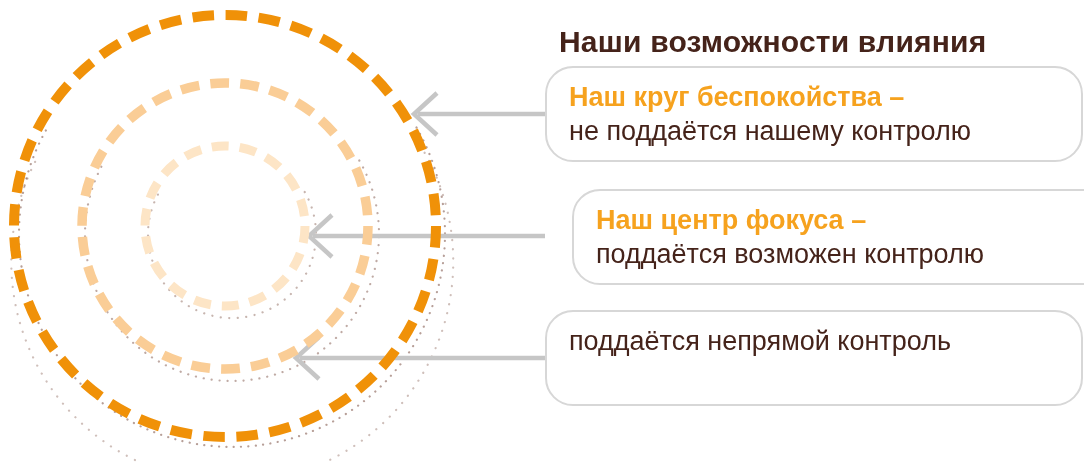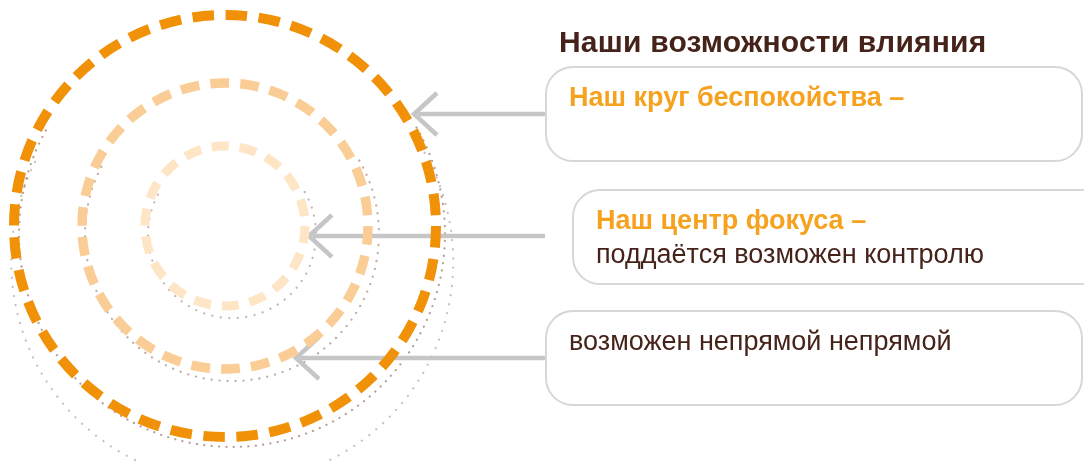--- a/index.html
+++ b/index.html
@@ -92,24 +92,25 @@
 
     <circle fill="none" cx="225" cy="226" r="211" stroke="#F09108" stroke-width="10" stroke-dasharray="21.5 11.65"></circle>
     <circle fill="none" cx="225" cy="226" r="143" stroke="#FACD96" stroke-width="9.5" stroke-dasharray="18.8 11.15"></circle>
     <circle fill="none" cx="225" cy="226" r="80" stroke="#FDE5C6" stroke-width="9" stroke-dasharray="17 10.93"></circle>
   </svg>
 
   <h1 class="page-title">Наши возможности влияния</h1>
 
   <div class="label-card card-1">
     <span class="card-heading">Наш круг беспокойства –</span>
+    <span class="card-description">не поддаётся нашему контролю</span>
   </div>
 
   <div class="label-card card-2">
     <span class="card-heading">Наш центр фокуса –</span>
     <span class="card-description">поддаётся возможен контролю</span>
   </div>
 
   <div class="label-card card-3">
-    <span class="card-description">возможен непрямой непрямой</span>
+    <span class="card-description">поддаётся непрямой контроль</span>
   </div>
 
 </div>
 
 </body></html>

